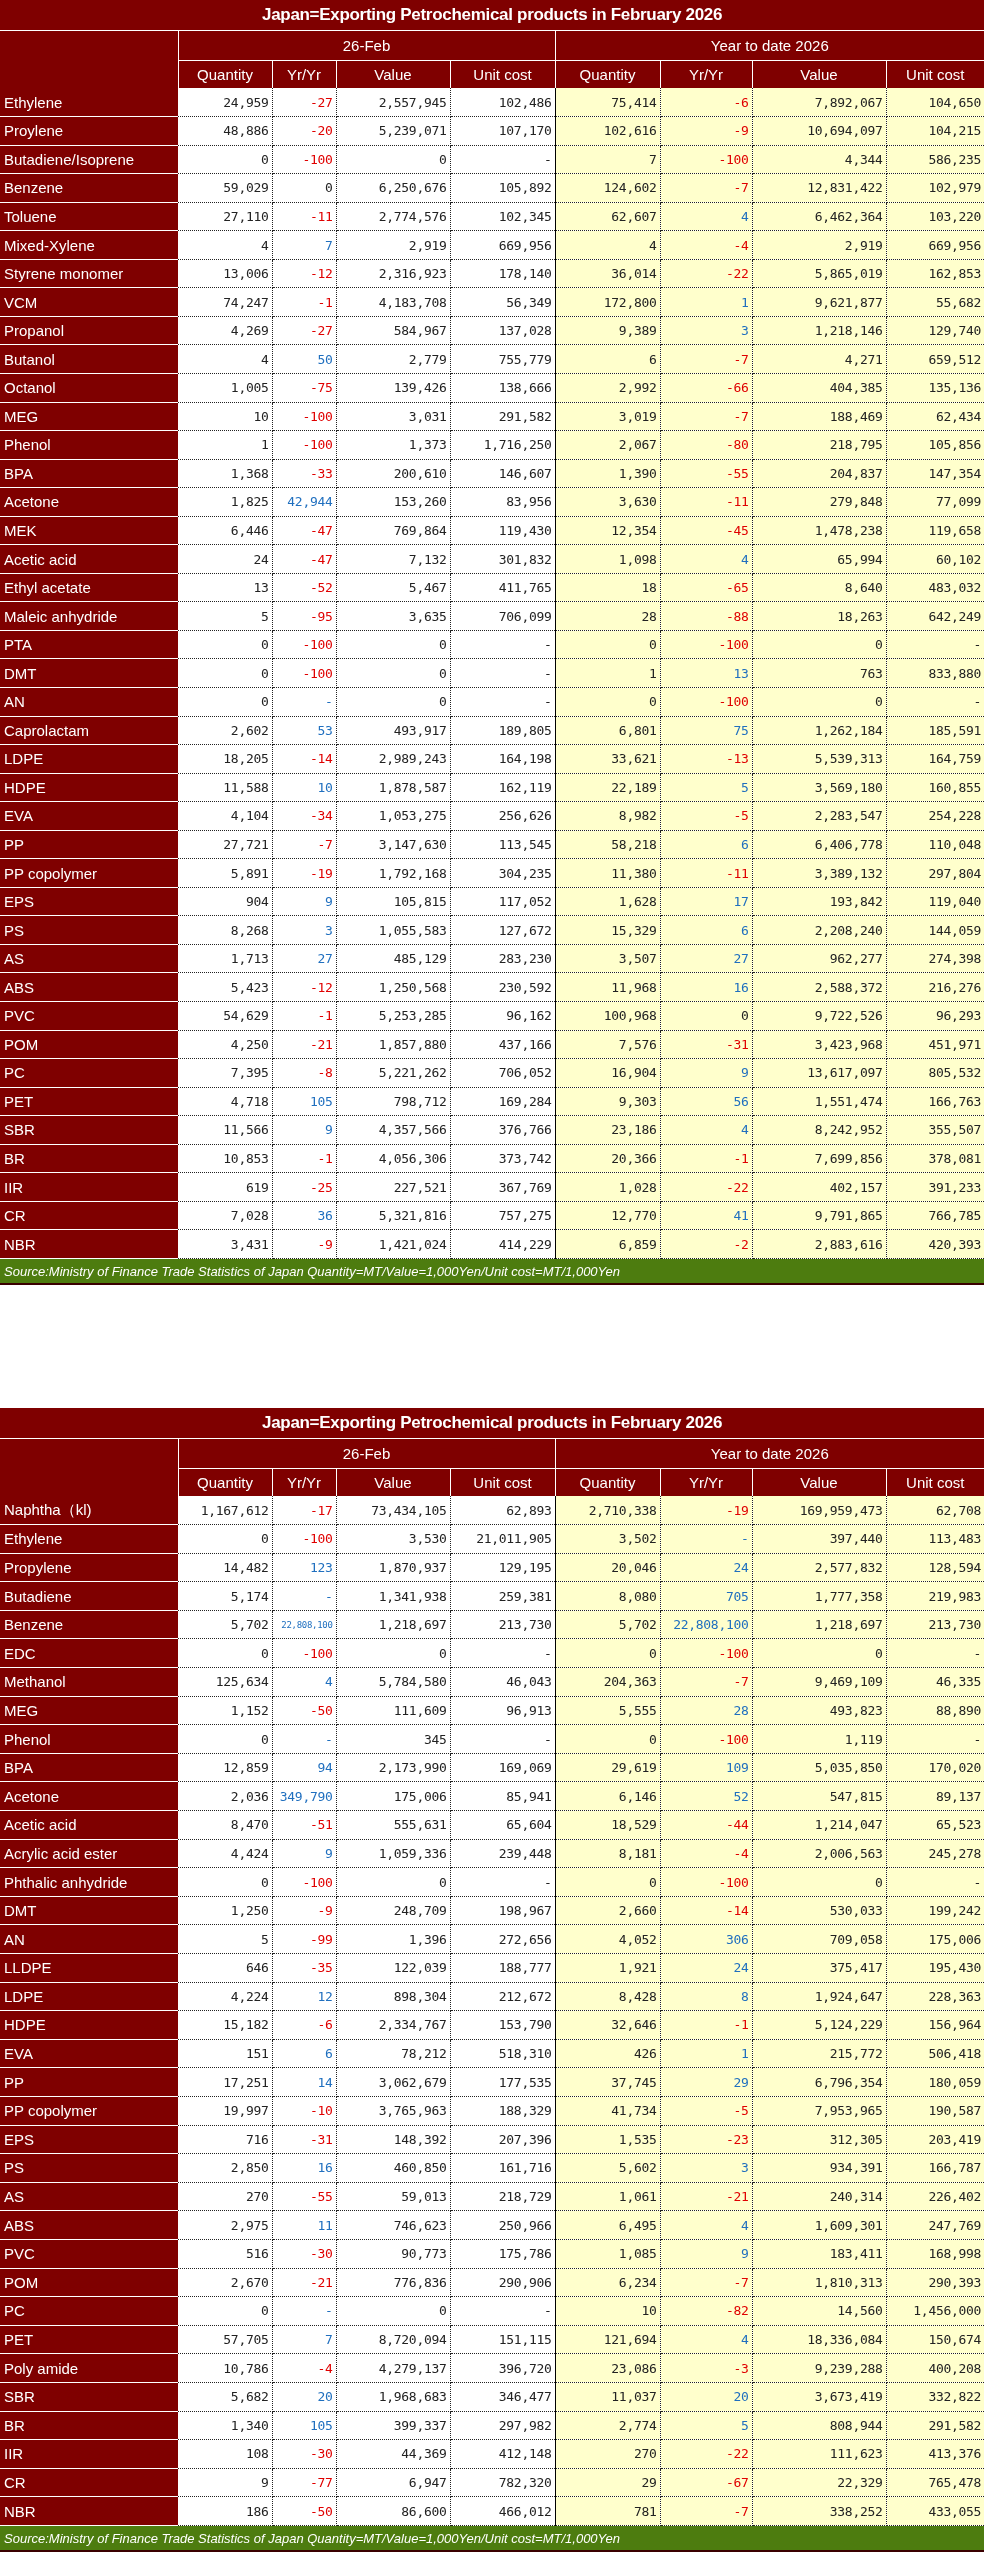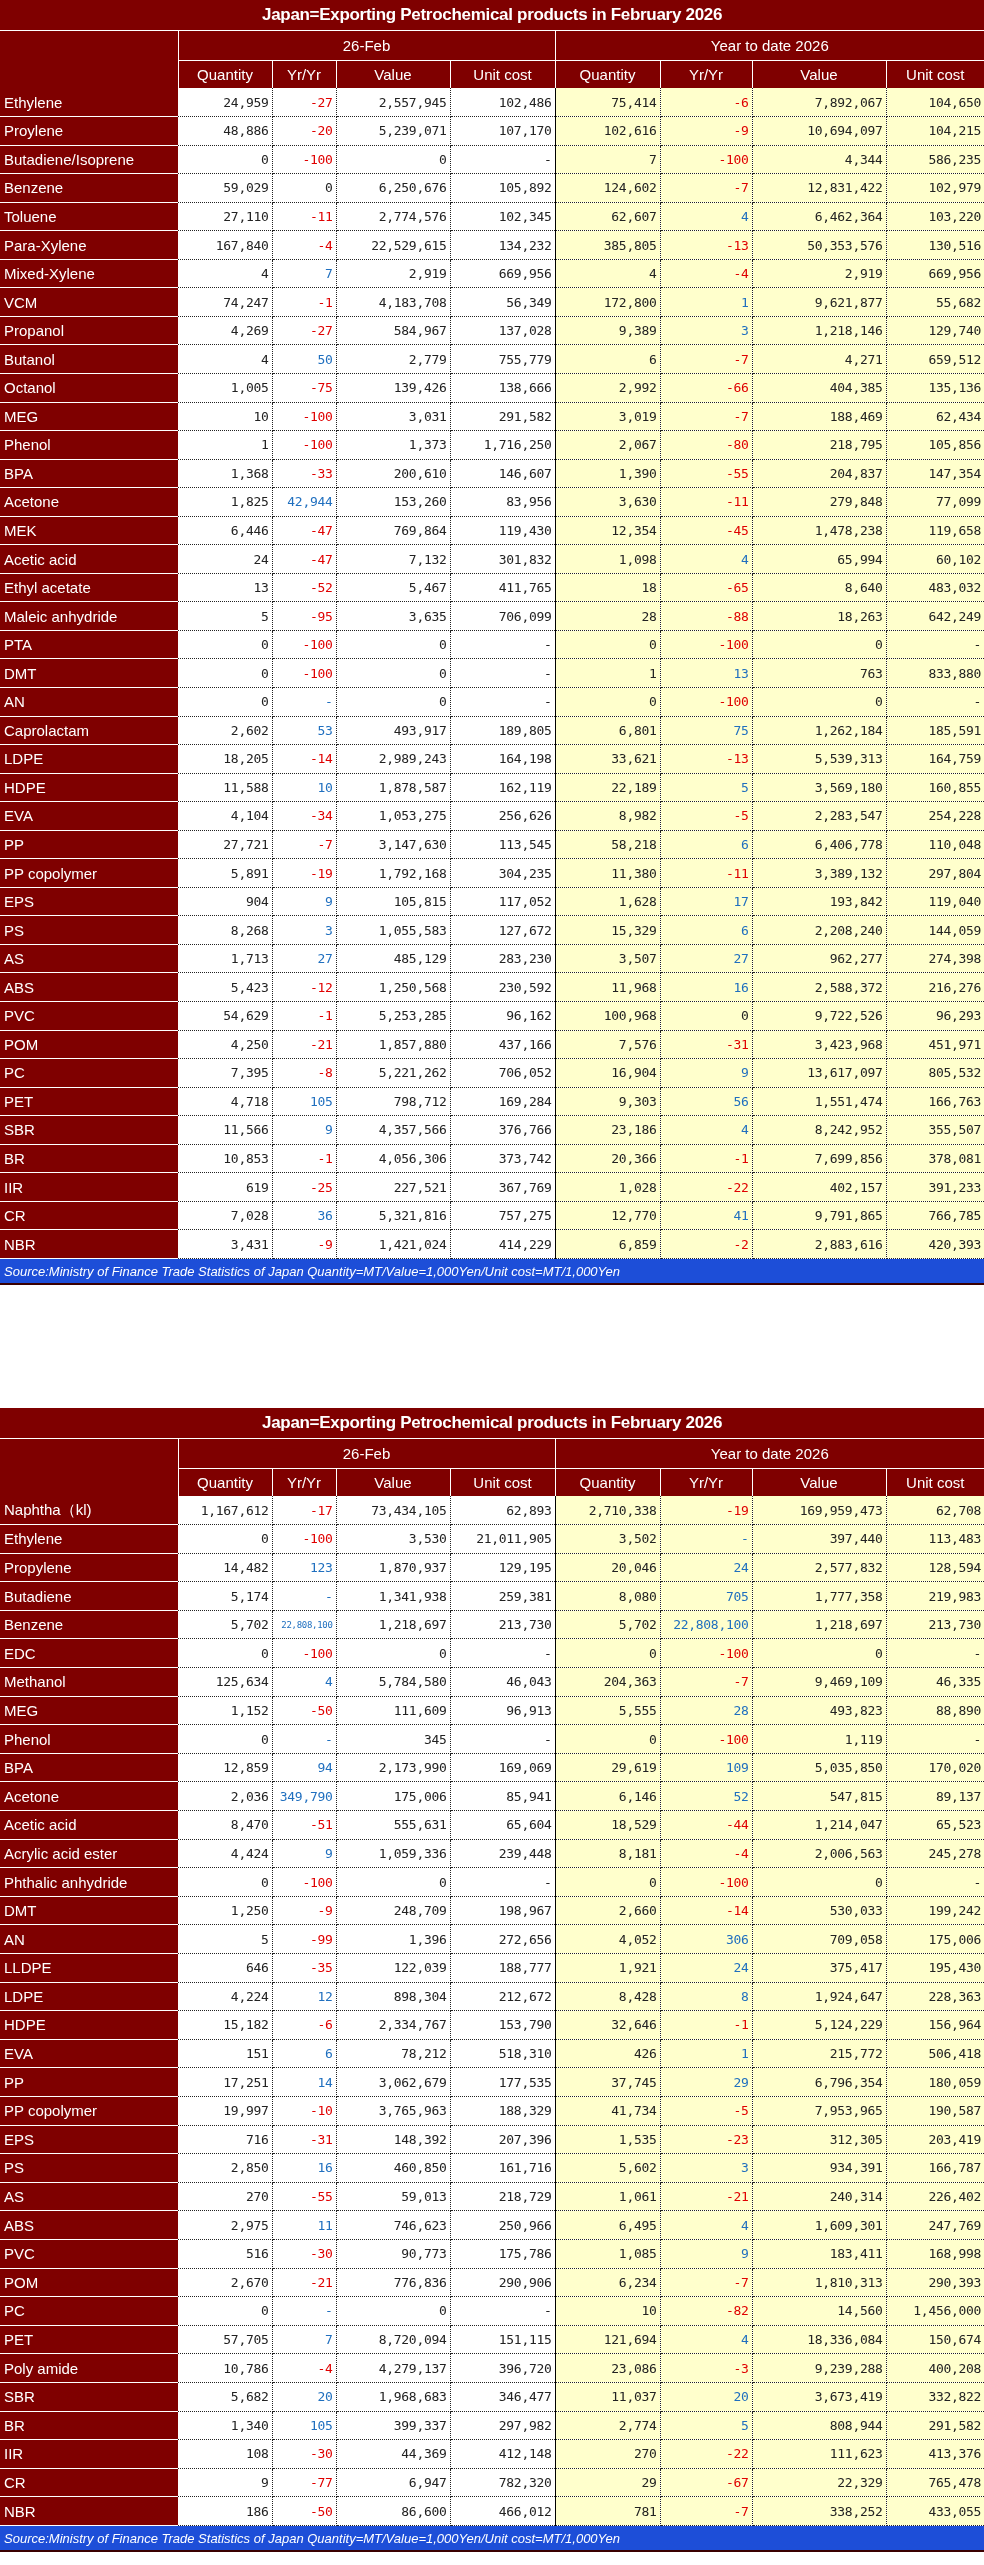--- a/index.html
+++ b/index.html
@@ -13,21 +13,21 @@
   .col-row th.blank { border-left: none; }
   td.label { background: #7f0000; color: #ffffff; font-size: 15px; text-align: left; border-bottom: 1px solid #ffffff; padding-left: 4px; }
   td.num { font-family: "DejaVu Sans Mono", monospace; font-size: 13px; text-align: right; color: #222222; border-right: 1px dotted #222222; border-bottom: 1px dotted #222222; letter-spacing: -0.3px; }
   td.m { background: #ffffff; }
   td.y { background: #ffffcc; }
   td.sep { border-right: 1px solid #000000; }
   td.neg { color: #e00000; }
   td.pos { color: #1f6fbf; }
   td.small { font-size: 9px; }
   td.last { border-right: none; }
-  .src-row td { background: #1d4ed8; color: #ffffff; font-style: italic; font-size: 13px; height: 26px; padding-left: 4px; text-align: left; border-bottom: 2px solid #3a0000; }
+  .src-row td { background: #4d7c0f; color: #ffffff; font-style: italic; font-size: 13px; height: 26px; padding-left: 4px; text-align: left; border-bottom: 2px solid #3a0000; }
 </style>
 </head>
 <body>
 
 <table class="tbl" id="t0" style="top:0px;">
   <colgroup>
     <col style="width:178px">
       <col style="width:94px">
       <col style="width:64px">
       <col style="width:114px">
@@ -108,40 +108,40 @@
         <td class="num m">27,110</td>
         <td class="num m neg">-11</td>
         <td class="num m">2,774,576</td>
         <td class="num m sep">102,345</td>
         <td class="num y">62,607</td>
         <td class="num y pos">4</td>
         <td class="num y">6,462,364</td>
         <td class="num y last">103,220</td>
       </tr>
       <tr style="height: 28.55px;">
-        <td class="label">Para-Xylene</td>
-        <td class="num m">167,840</td>
-        <td class="num m neg">-4</td>
-        <td class="num m">22,529,615</td>
-        <td class="num m sep">134,232</td>
-        <td class="num y">385,805</td>
-        <td class="num y neg">-13</td>
-        <td class="num y">50,353,576</td>
-        <td class="num y last">130,516</td>
-      </tr>
-      <tr style="height: 28.55px;">
         <td class="label">Mixed-Xylene</td>
         <td class="num m">4</td>
         <td class="num m pos">7</td>
         <td class="num m">2,919</td>
         <td class="num m sep">669,956</td>
         <td class="num y">4</td>
         <td class="num y neg">-4</td>
         <td class="num y">2,919</td>
         <td class="num y last">669,956</td>
+      </tr>
+      <tr style="height: 28.55px;">
+        <td class="label">Styrene monomer</td>
+        <td class="num m">13,006</td>
+        <td class="num m neg">-12</td>
+        <td class="num m">2,316,923</td>
+        <td class="num m sep">178,140</td>
+        <td class="num y">36,014</td>
+        <td class="num y neg">-22</td>
+        <td class="num y">5,865,019</td>
+        <td class="num y last">162,853</td>
       </tr>
       <tr style="height: 28.55px;">
         <td class="label">VCM</td>
         <td class="num m">74,247</td>
         <td class="num m neg">-1</td>
         <td class="num m">4,183,708</td>
         <td class="num m sep">56,349</td>
         <td class="num y">172,800</td>
         <td class="num y pos">1</td>
         <td class="num y">9,621,877</td>

